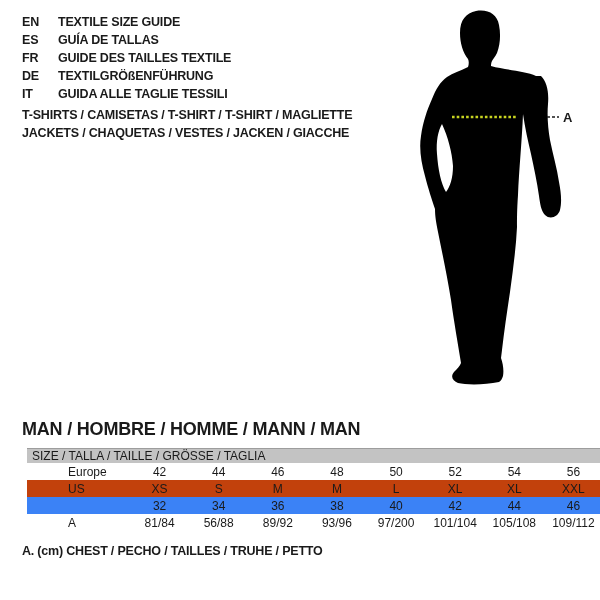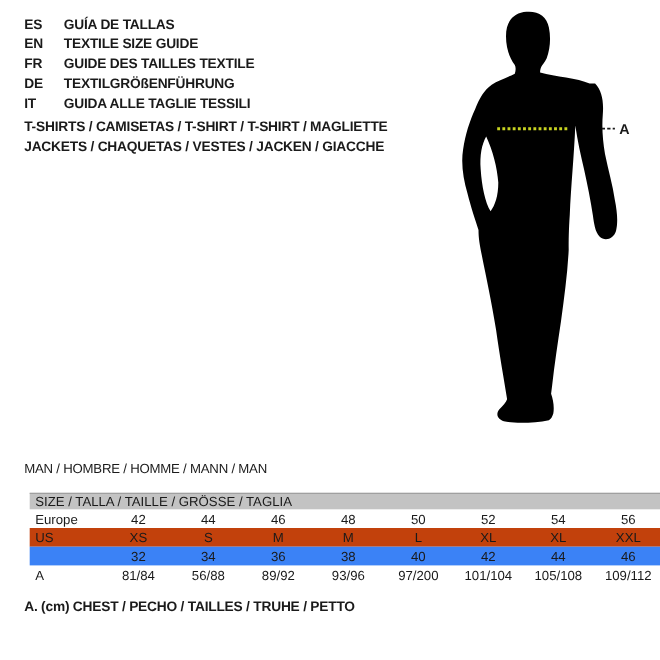--- a/index.html
+++ b/index.html
@@ -65,22 +65,22 @@
     font-size: 13px;
     font-weight: bold;
     fill: #1a1a1a;
   }
 
   
   .section-title {
     position: absolute;
     left: 22px;
     top: 419px;
-    font-size: 12px;
-    font-weight: normal;
+    font-size: 18px;
+    font-weight: bold;
     letter-spacing: -0.2px;
     white-space: nowrap;
   }
 
   
   .size-table {
     position: absolute;
     left: 27px;
     top: 448px;
     width: 576px;
@@ -100,46 +100,47 @@
   }
   .tcell {
     flex: 1;
     text-align: center;
     white-space: nowrap;
   }
   .tcell.label {
     flex: 0 0 67px;
     text-align: left;
     padding-left: 5px;
+    margin-left: 36px;
   }
 
   
   .footnote {
     position: absolute;
     left: 22px;
     top: 544px;
     font-size: 12.5px;
     font-weight: bold;
     letter-spacing: -0.2px;
     white-space: nowrap;
   }
 </style>
 </head>
 <body>
 
 <div class="page">
 
   <div class="lang-block">
       <div class="lang-row">
+        <span class="lang-code">EN</span>
+        <span class="lang-label">TEXTILE SIZE GUIDE</span>
+      </div>
+      <div class="lang-row">
         <span class="lang-code">ES</span>
         <span class="lang-label">GUÍA DE TALLAS</span>
-      </div>
-      <div class="lang-row">
-        <span class="lang-code">EN</span>
-        <span class="lang-label">TEXTILE SIZE GUIDE</span>
       </div>
       <div class="lang-row">
         <span class="lang-code">FR</span>
         <span class="lang-label">GUIDE DES TAILLES TEXTILE</span>
       </div>
       <div class="lang-row">
         <span class="lang-code">DE</span>
         <span class="lang-label">TEXTILGRÖßENFÜHRUNG</span>
       </div>
       <div class="lang-row">

